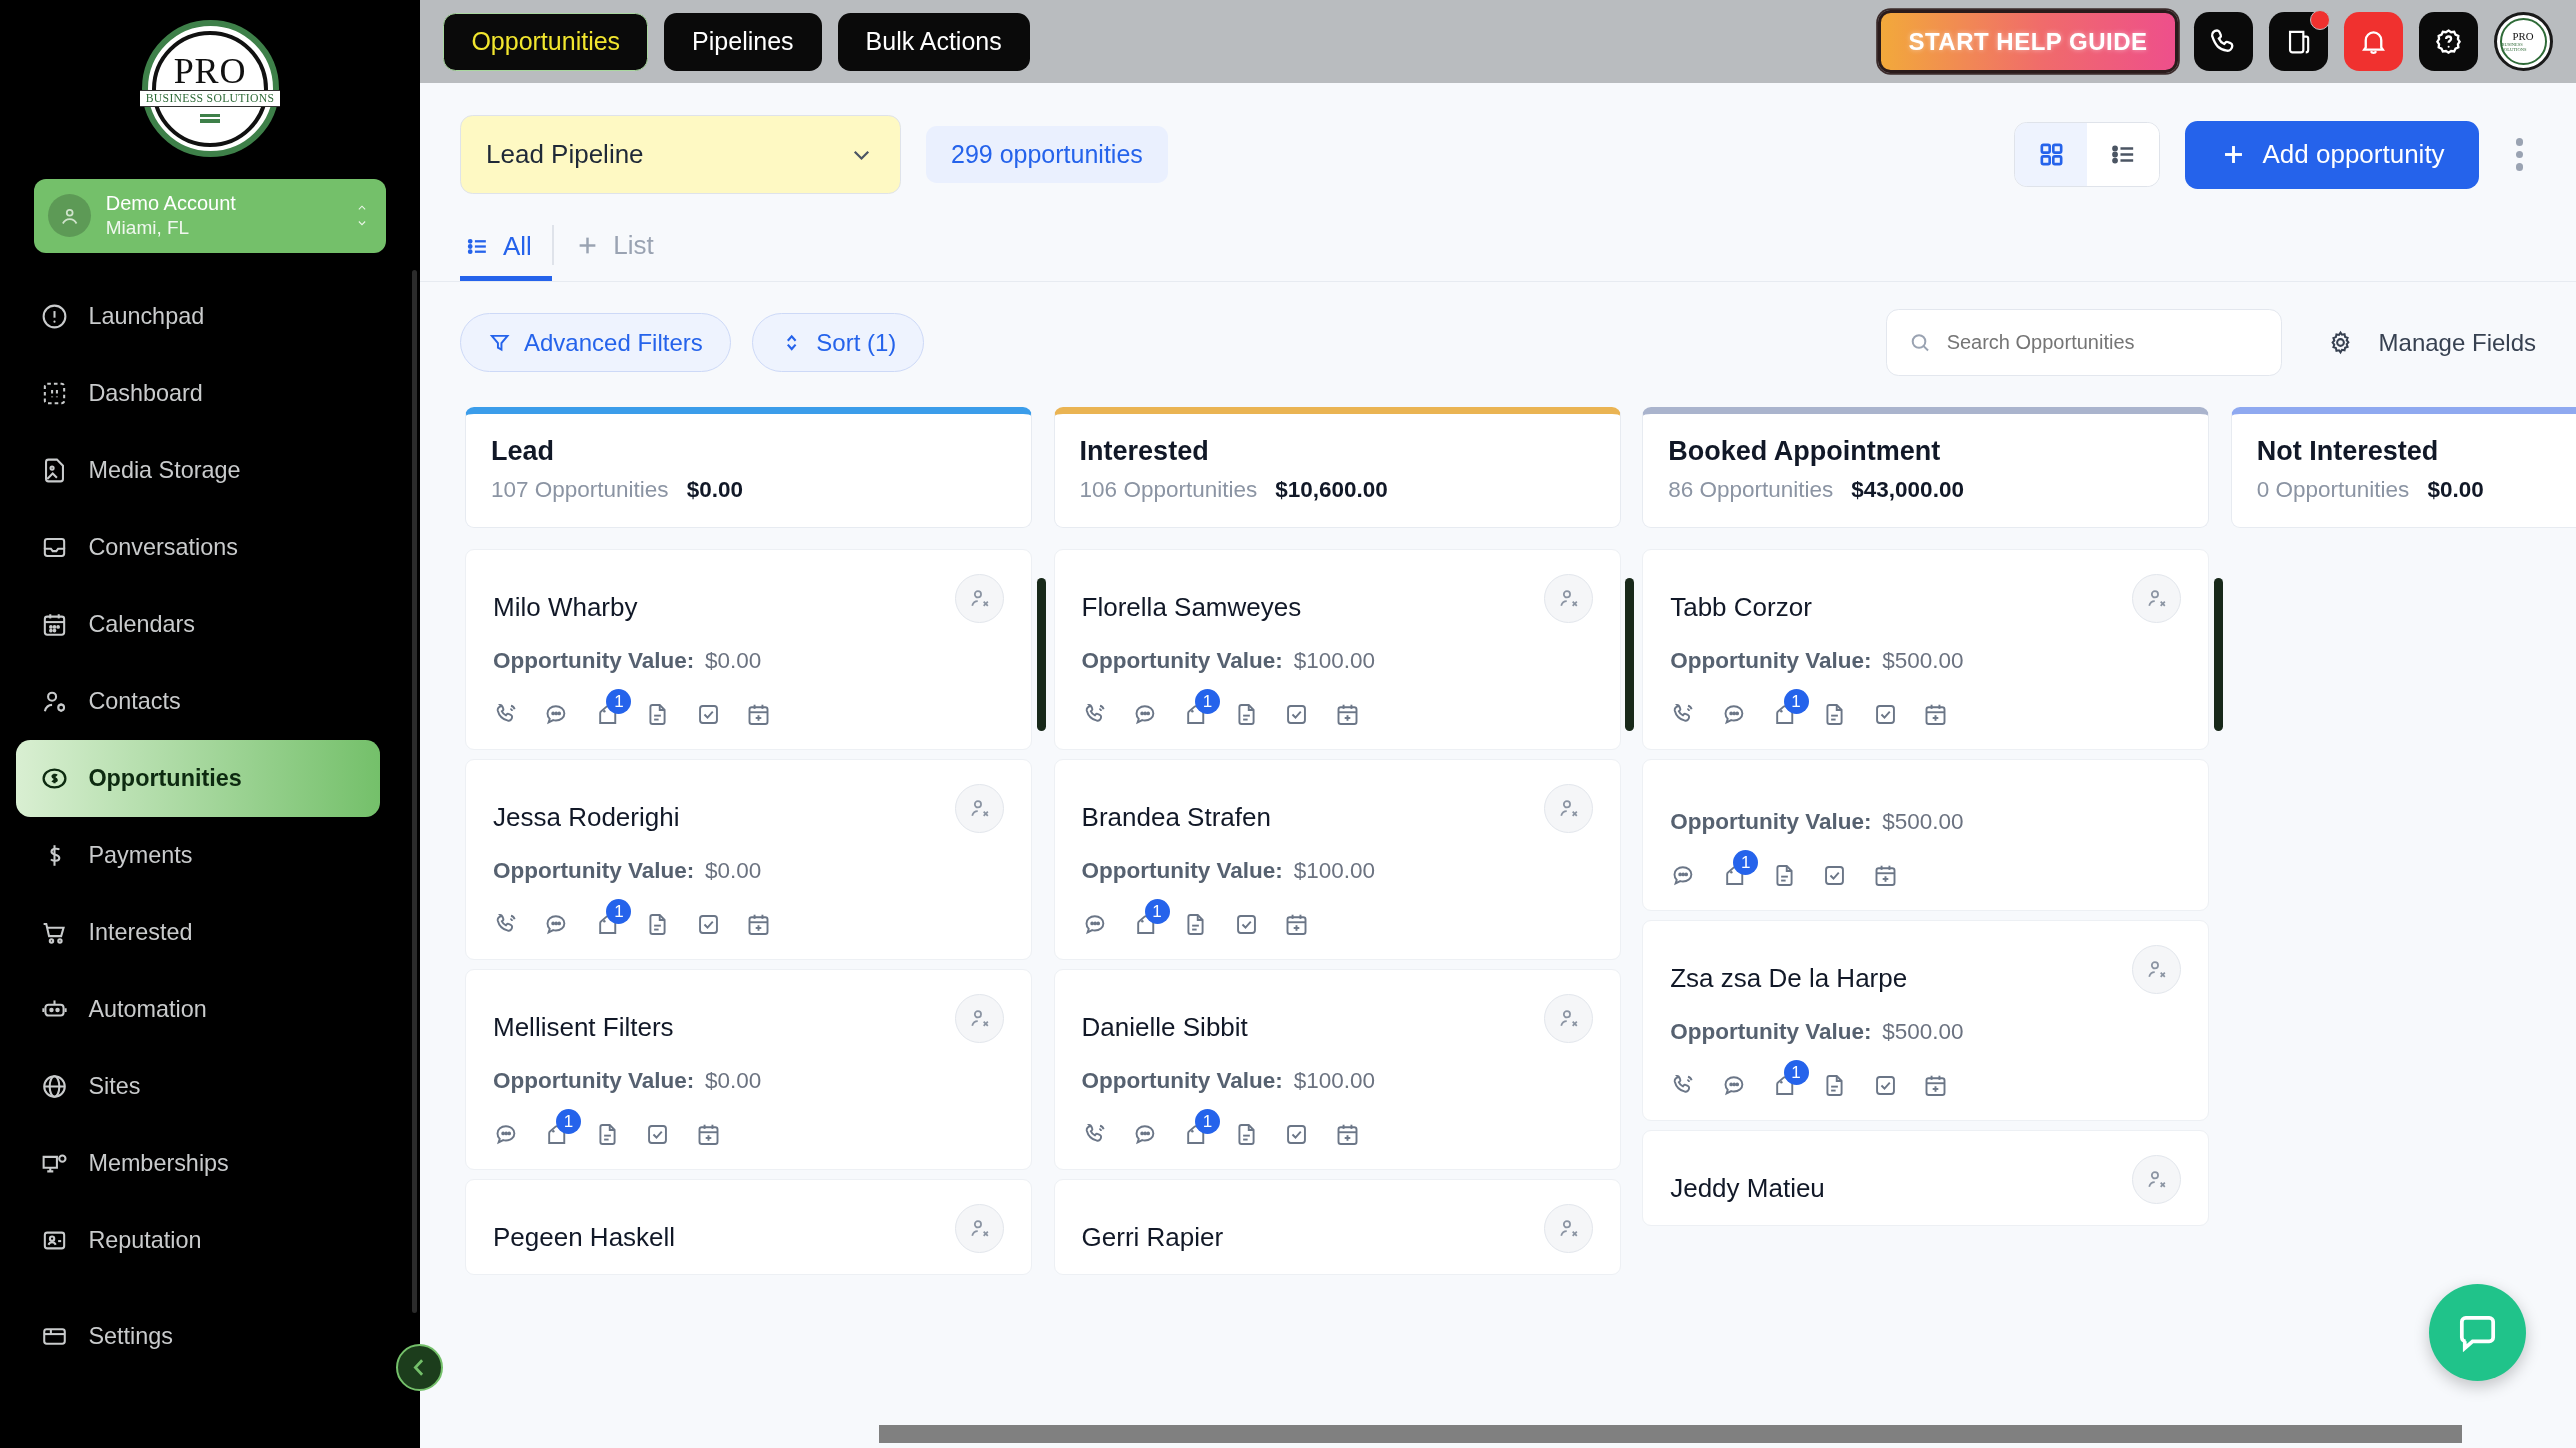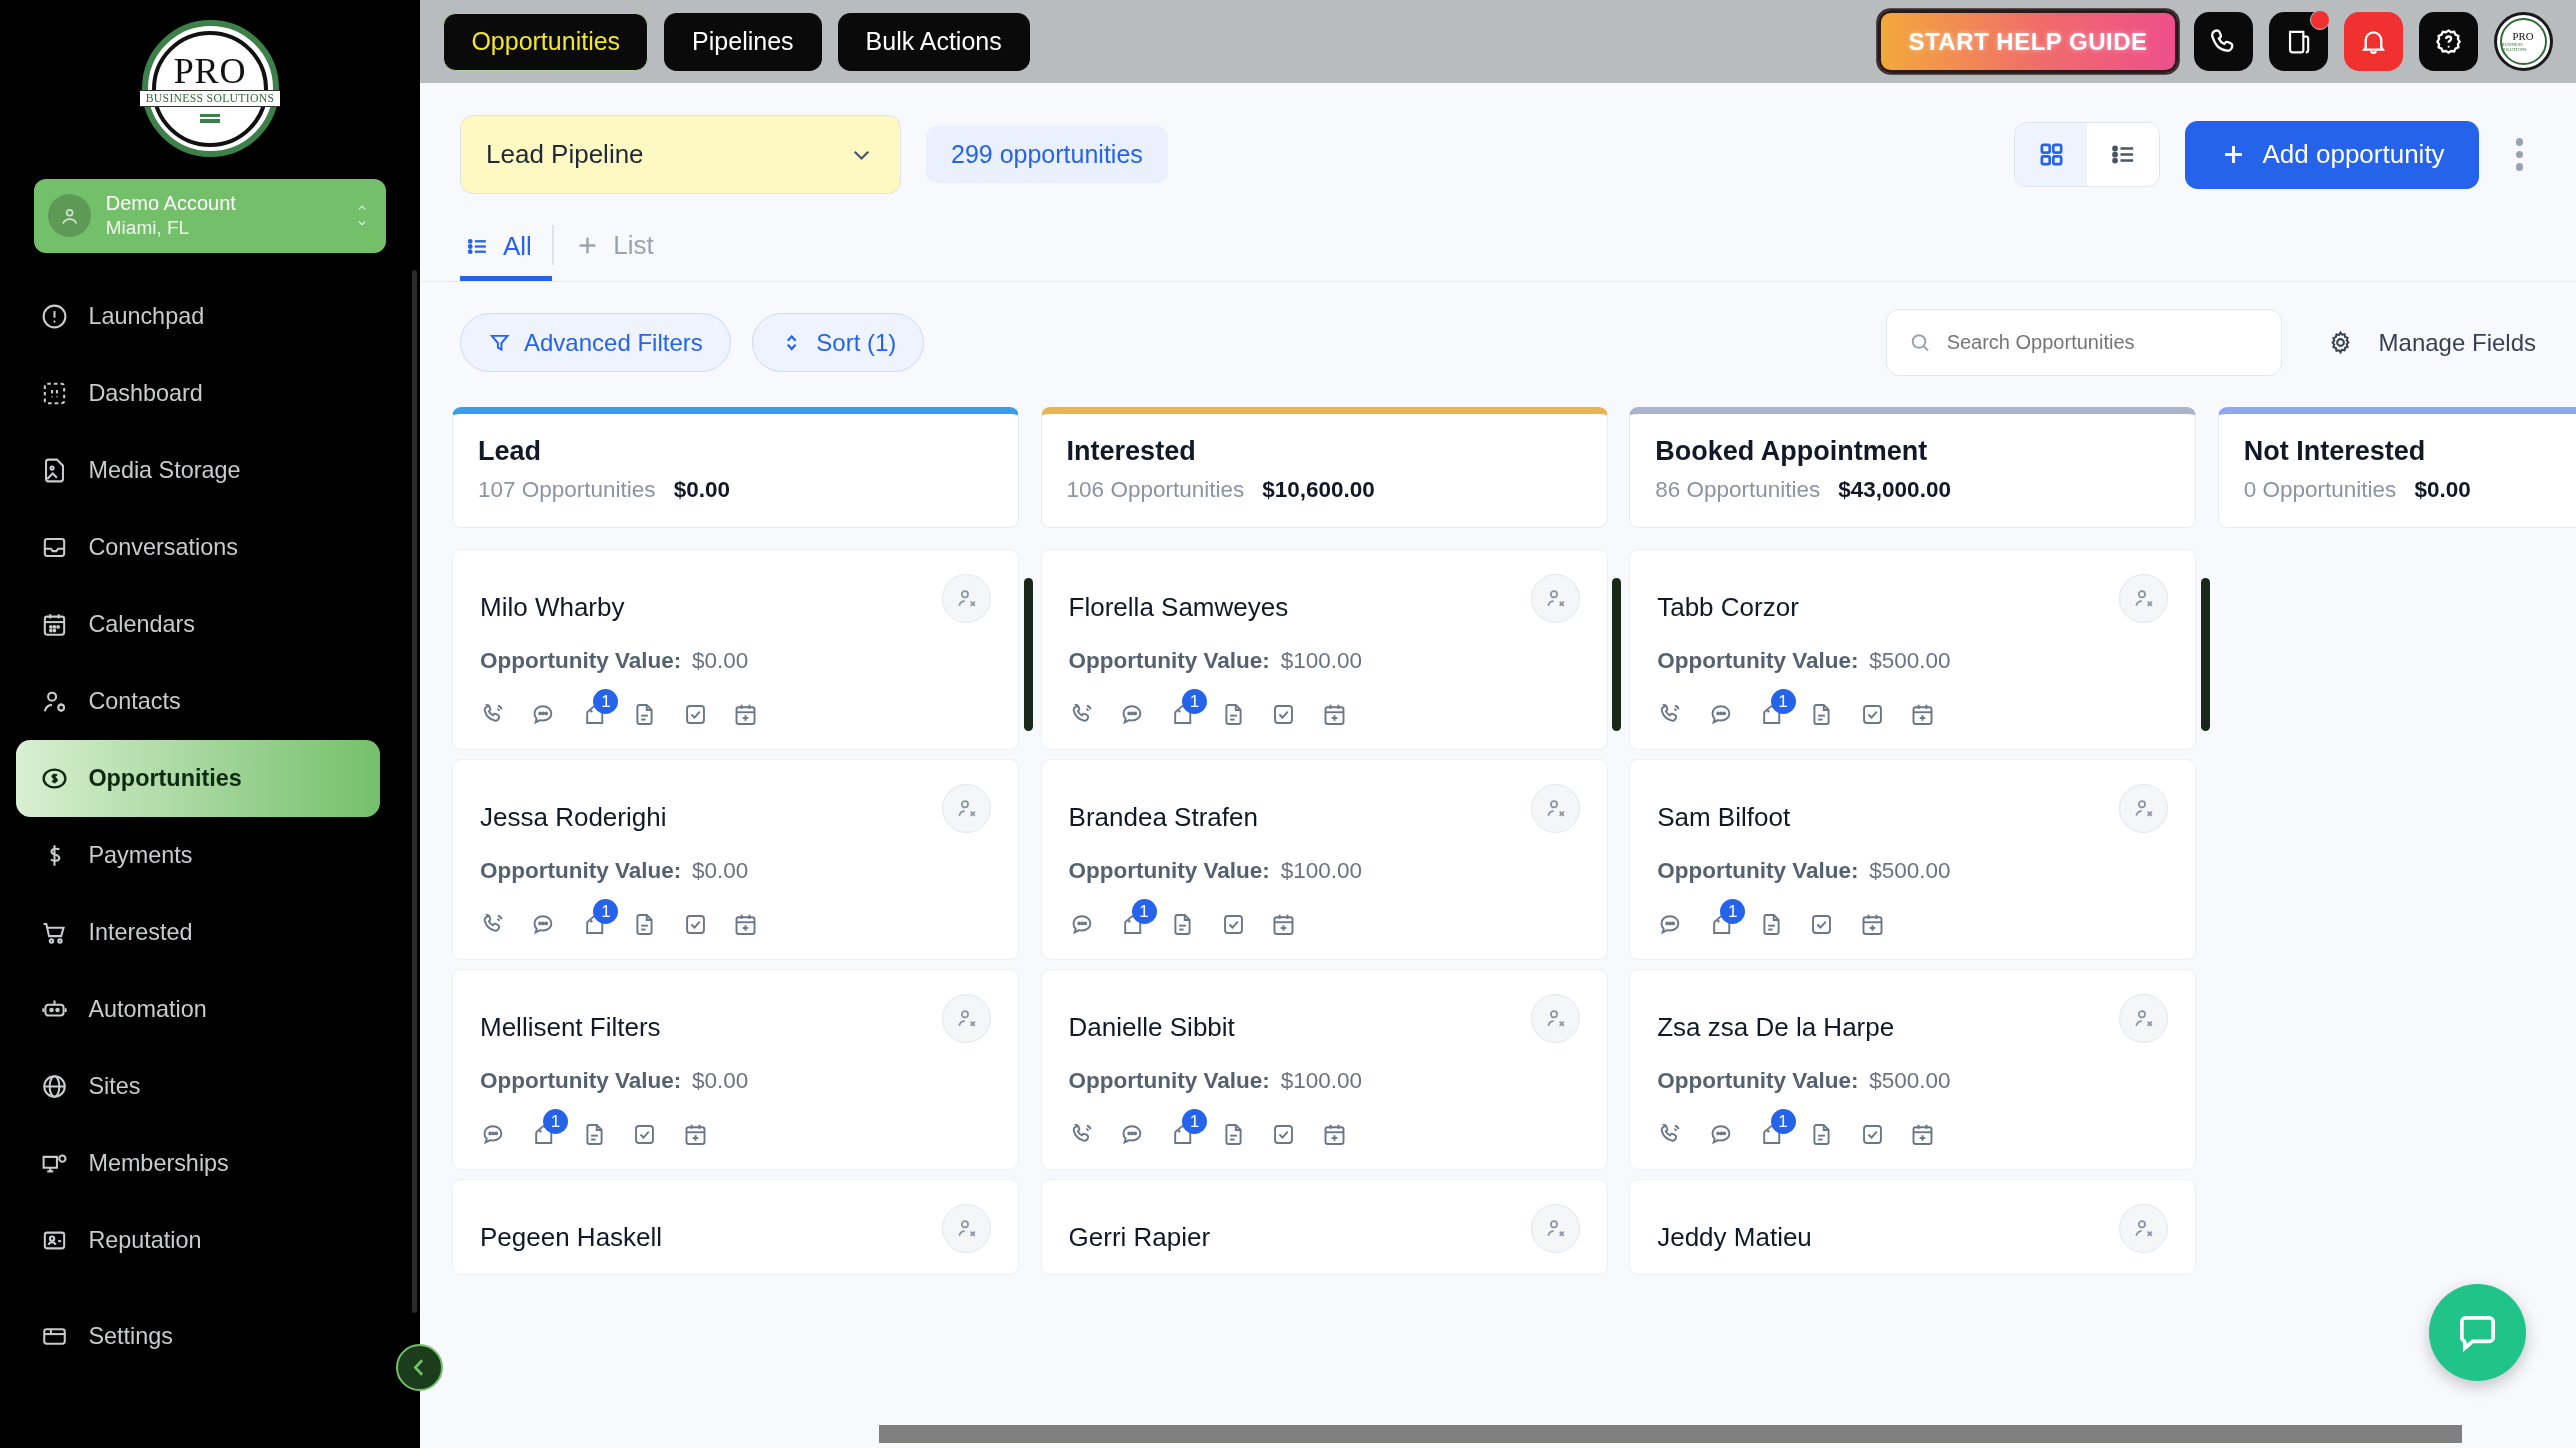--- a/index.html
+++ b/index.html
@@ -192,21 +192,21 @@
     border: none; outline: none; font-size: 20px; color: #000000;
     font-family: "Liberation Sans", sans-serif; background: transparent; width: 100%;
   }
   .manage {
     display: flex; align-items: center; gap: 25px; color: #374151;
     font-size: 24px; margin-left: 23.4px; cursor: pointer; white-space: nowrap;
   }
 
   
   .board {
-    display: flex; gap: 21.6px; padding: 31px 0 0 32px; align-items: flex-start;
+    display: flex; gap: 21.6px; padding: 31px 0 0 45px; align-items: flex-start;
     height: 899px; overflow: hidden;
   }
   .col { width: 567px; flex: 0 0 567px; position: relative; }
   .col-head {
     background: #fff; border: 1.8px solid #e7ebf1; border-radius: 9px;
     border-top-width: 7.2px; padding: 21.6px 25px 23.4px 25px; margin-bottom: 21.6px;
   }
   .col-title { font-size: 27px; font-weight: 700; color: #111827; margin-bottom: 10.8px; }
   .col-meta { display: flex; align-items: baseline; gap: 18px; }
   .col-meta .c { color: #8b94a3; font-size: 22.5px; }
@@ -1059,31 +1059,20 @@
                     <line x1="4" y1="10" x2="20" y2="10"></line>
                     <line x1="8.5" y1="3.3" x2="8.5" y2="7"></line>
                     <line x1="15.5" y1="3.3" x2="15.5" y2="7"></line>
                     <line x1="12" y1="12.6" x2="12" y2="17.6"></line>
                     <line x1="9.5" y1="15.1" x2="14.5" y2="15.1"></line>
                   </svg>
                 </span>
               </div>
             </div>
             <div class="card">
-              <div class="card-top">
-                <div class="card-name">Sam Bilfoot</div>
-                <div class="unassigned">
-                  <svg viewBox="0 0 24 24" width="25" height="25" fill="none" stroke="#8b94a3" stroke-width="1.7">
-                    <circle cx="10.5" cy="8" r="3"></circle>
-                    <path d="M5 19c.8-3 2.8-4.4 5.3-4.4"></path>
-                    <line x1="16" y1="15" x2="20" y2="19"></line>
-                    <line x1="20" y1="15" x2="16" y2="19"></line>
-                  </svg>
-                </div>
-              </div>
               <div class="card-val"><b>Opportunity Value:</b><span>$500.00</span></div>
               <div class="card-acts">
                 <span class="act">
                   <svg viewBox="0 0 24 24" width="27" height="27" fill="none" stroke="#6b7687" stroke-width="1.7">
                     <path d="M4 11c0-3.6 3.3-6.3 7.4-6.3S19 7.4 19 11s-3.4 6.3-7.6 6.3c-.8 0-1.6-.1-2.3-.3L5 19l1-3.1C4.8 14.7 4 12.9 4 11z"></path>
                     <circle cx="9" cy="11" r=".8" fill="#6b7687"></circle>
                     <circle cx="11.7" cy="11" r=".8" fill="#6b7687"></circle>
                     <circle cx="14.4" cy="11" r=".8" fill="#6b7687"></circle>
                   </svg>
                 </span>

